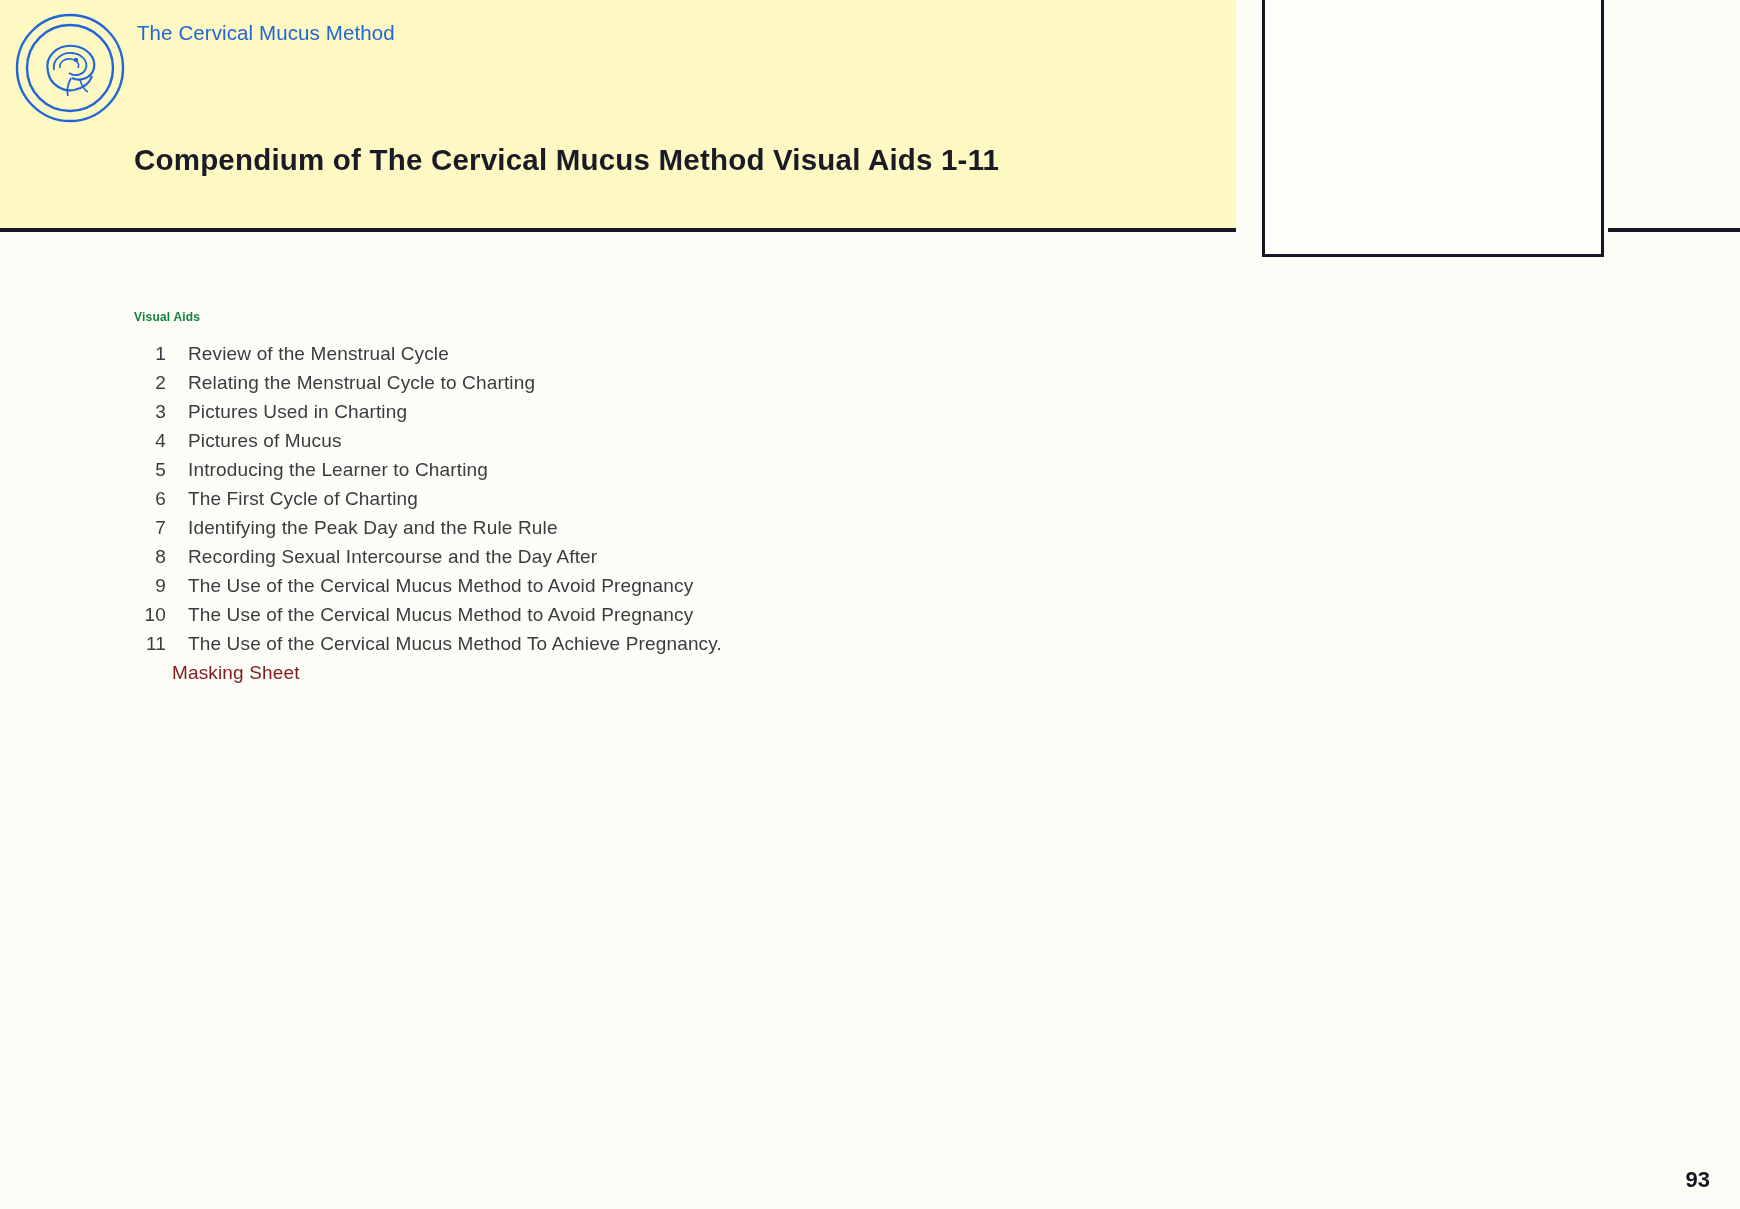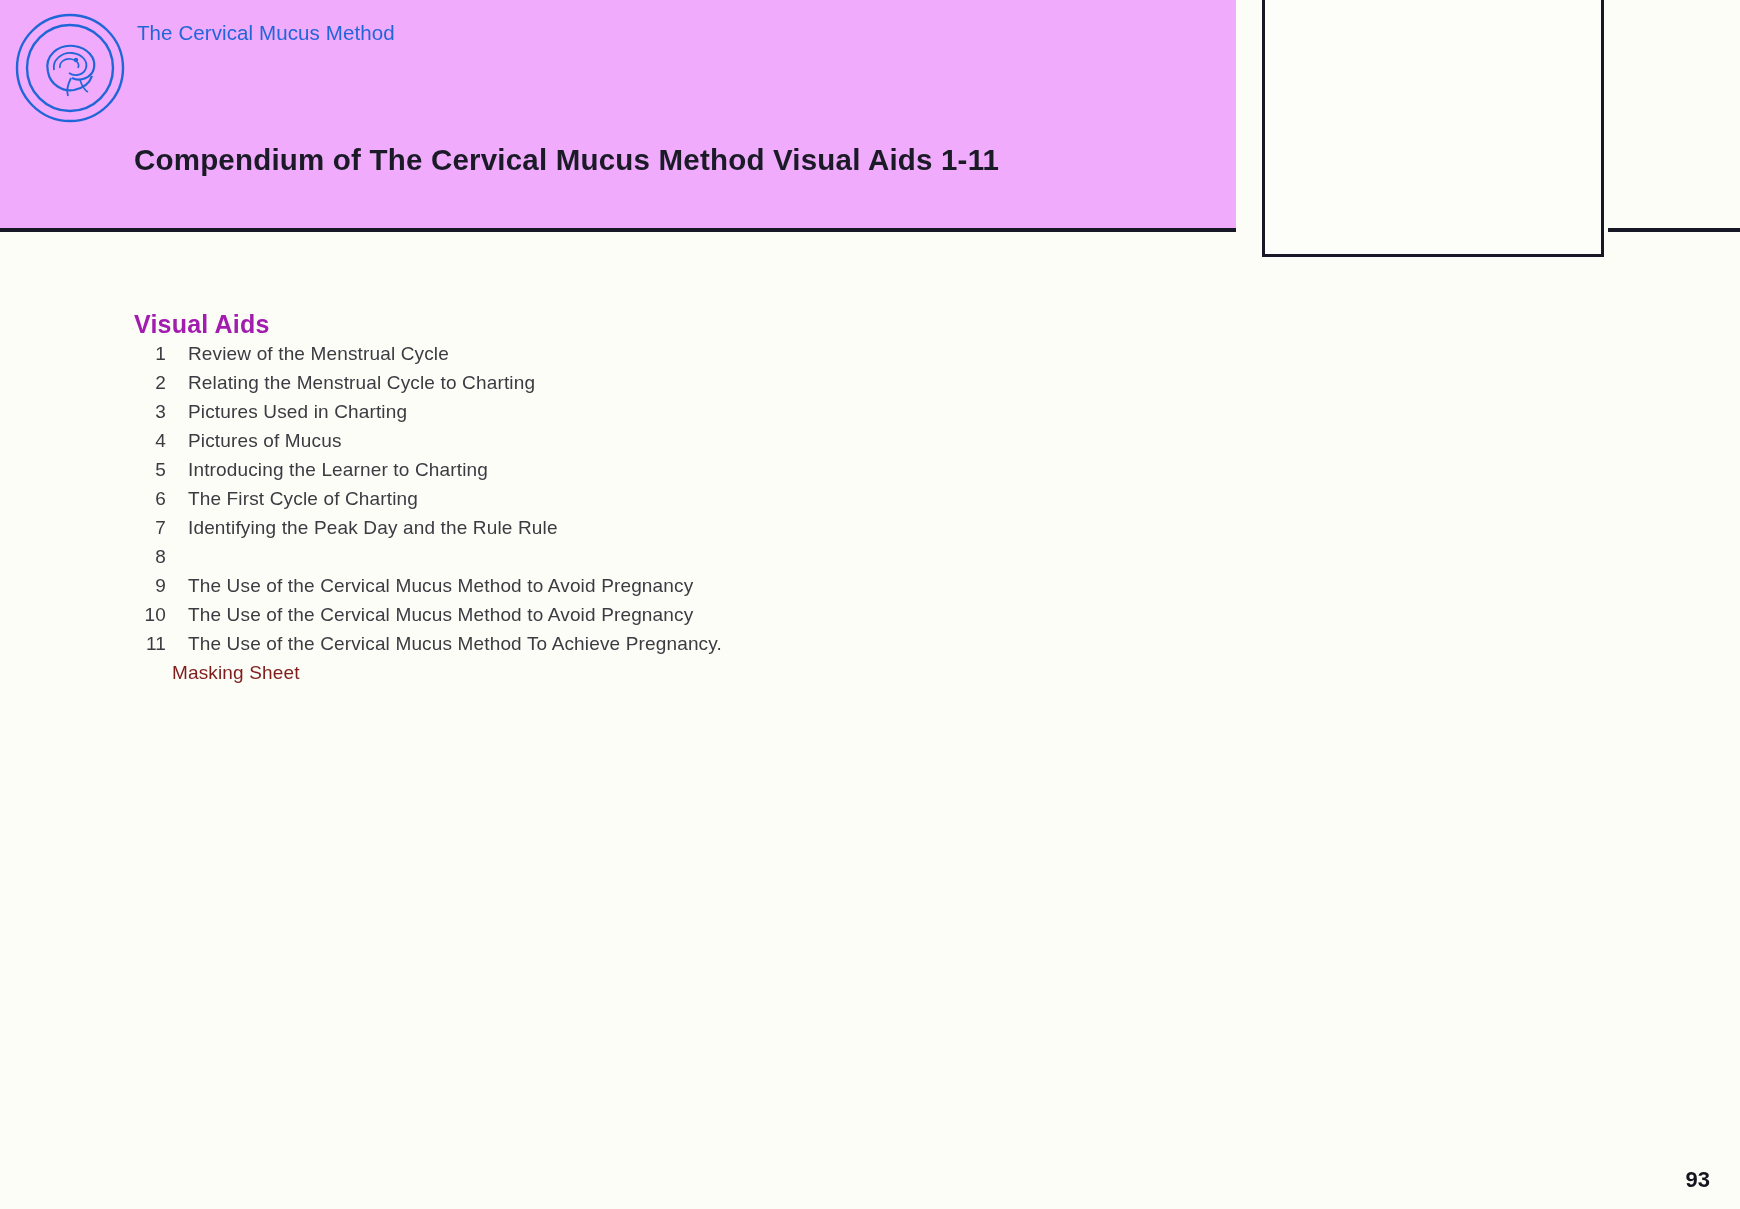--- a/index.html
+++ b/index.html
@@ -24,21 +24,21 @@
     background: #fdfdf8;
   }
 
   
   .header-band {
     position: absolute;
     left: 0;
     top: 0;
     width: 1236px;
     height: 232px;
-    background: #f0abfc;
+    background: #fef9c3;
     border-bottom: 4px solid #171726;
     box-sizing: border-box;
   }
 
   .header-rule-right {
     position: absolute;
     left: 1608px;
     top: 228px;
     width: 132px;
     height: 4px;
@@ -88,23 +88,23 @@
     white-space: nowrap;
     transform: translateY(-50%);
     margin-top: 12px;
   }
 
   
   .section-title {
     position: absolute;
     left: 134px;
     top: 310px;
-    font-size: 25px;
+    font-size: 12px;
     font-weight: bold;
-    color: #a21caf;
+    color: #15803d;
     letter-spacing: 0.2px;
   }
 
   .aid-list {
     position: absolute;
     left: 134px;
     top: 343px;
     width: 900px;
   }
 
@@ -204,20 +204,21 @@
     <div class="aid-row">
       <span class="aid-num">6</span>
       <span class="aid-label">The First Cycle of Charting</span>
     </div>
     <div class="aid-row">
       <span class="aid-num">7</span>
       <span class="aid-label">Identifying the Peak Day and the Rule Rule</span>
     </div>
     <div class="aid-row">
       <span class="aid-num">8</span>
+      <span class="aid-label">Recording Sexual Intercourse and the Day After</span>
     </div>
     <div class="aid-row">
       <span class="aid-num">9</span>
       <span class="aid-label">The Use of the Cervical Mucus Method to Avoid Pregnancy</span>
     </div>
     <div class="aid-row">
       <span class="aid-num">10</span>
       <span class="aid-label">The Use of the Cervical Mucus Method to Avoid Pregnancy</span>
     </div>
     <div class="aid-row">

